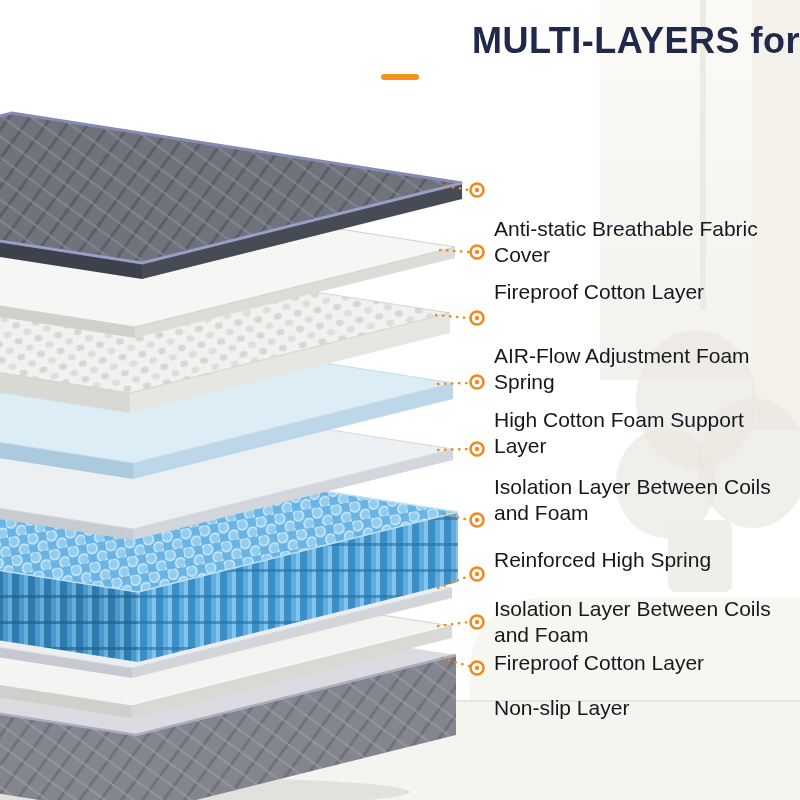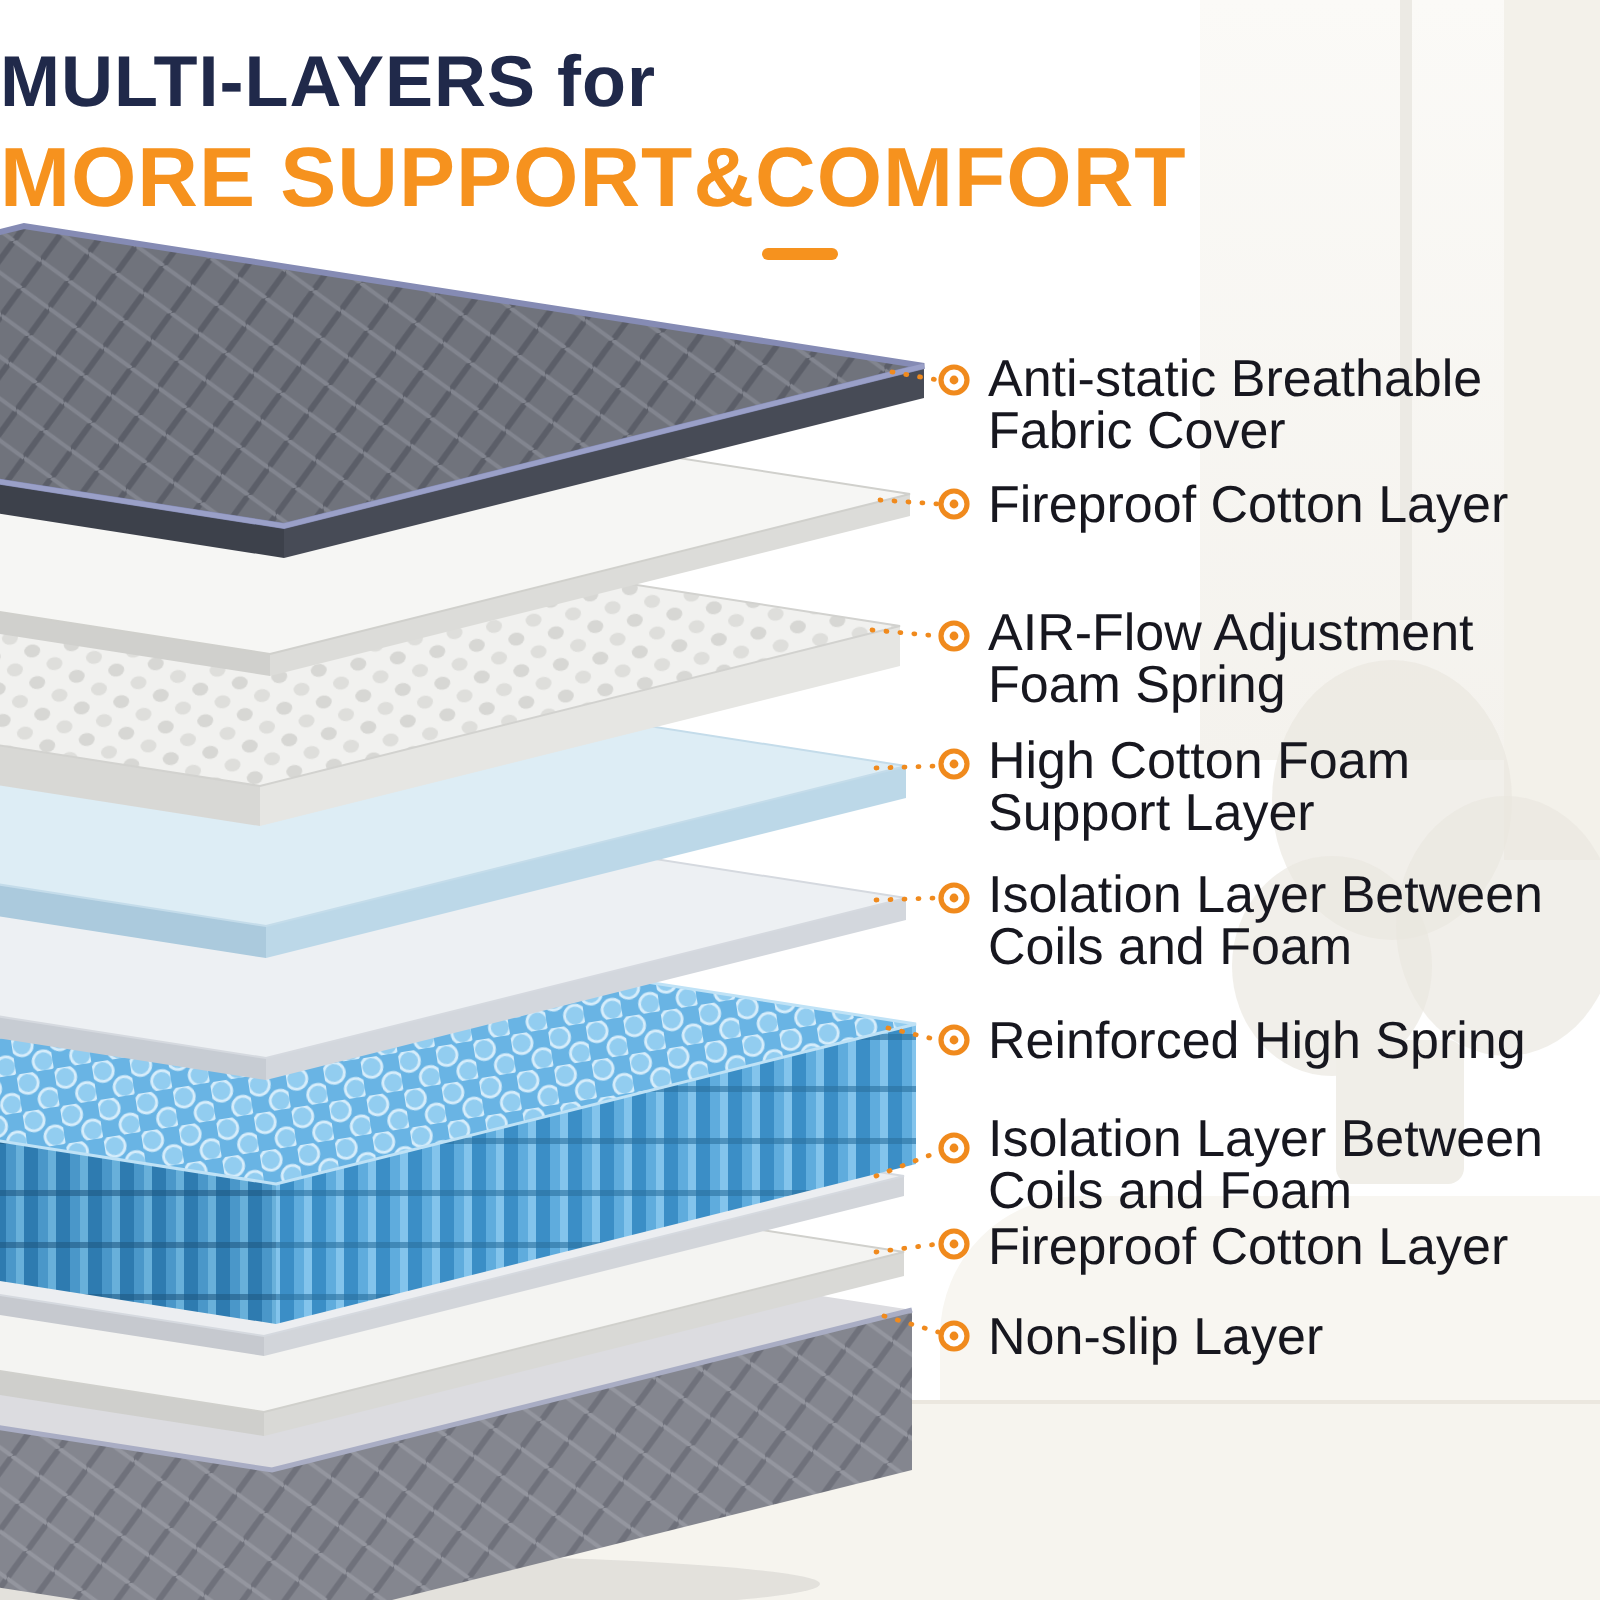--- a/index.html
+++ b/index.html
@@ -19,27 +19,27 @@
   .bg .leaf.l2{left:698px;top:398px;width:110px;height:130px;}
   .bg .leaf.l3{left:616px;top:428px;width:100px;height:110px;}
   .bg .pot{position:absolute;left:668px;top:520px;width:64px;height:72px;background:#f0eee8;border-radius:8px;}
   .bg .bed-corner{position:absolute;left:470px;top:598px;width:330px;height:202px;
     background:#f8f6f1;border-radius:70px 0 0 0;}
   .bg .platform{position:absolute;left:0;top:700px;width:800px;height:100px;
     background:#f6f4ee;border-top:2px solid #ebe7df;}
   
   svg.diagram{position:absolute;left:0;top:0;z-index:2;}
   
-  .header{position:absolute;left:0;top:20px;width:800px;text-align:left;z-index:5;}
+  .header{position:absolute;left:0;top:20px;width:800px;text-align:right;z-index:5;}
   .title{font-size:36px;font-weight:700;color:#20294a;letter-spacing:.5px;line-height:42px;}
   .subtitle{font-size:42px;font-weight:700;color:#f6921e;letter-spacing:.5px;line-height:46px;margin-top:4px;}
   .underline{width:38px;height:6px;background:#f6921e;border-radius:3px;margin:12px auto 0;}
   
-  .callout{position:absolute;left:494px;width:280px;font-size:26px;line-height:26px;
-    color:#17171f;z-index:6;}
+  .callout{position:absolute;left:494px;width:280px;font-size:21px;line-height:26px;
+    color:#17171f;z-index:6;margin-top:40px;}
 </style>
 </head>
 <body>
 
 <div class="bg">
   <div class="window"></div>
   <div class="window-frame"></div>
   <div class="curtain"></div>
   <div class="leaf l1"></div>
   <div class="leaf l2"></div>
@@ -190,21 +190,20 @@
       </g>
     <g>
         <circle cx="477" cy="668" r="6.5" fill="#fff" stroke="#f08a1d" stroke-width="2.6"></circle>
         <circle cx="477" cy="668" r="2.2" fill="#f08a1d"></circle>
       </g>
   </g>
 </svg>
 
 <div class="header">
   <div class="title">MULTI-LAYERS for</div>
-  <div class="subtitle">MORE SUPPORT&amp;COMFORT</div>
   <div class="underline"></div>
 </div>
 
 <div class="callout" style="top:176px">Anti-static Breathable Fabric Cover</div>
 <div class="callout" style="top:239px">Fireproof Cotton Layer</div>
 <div class="callout" style="top:303px">AIR-Flow Adjustment Foam Spring</div>
 <div class="callout" style="top:367px">High Cotton Foam Support Layer</div>
 <div class="callout" style="top:434px">Isolation Layer Between Coils and Foam</div>
 <div class="callout" style="top:507px">Reinforced High Spring</div>
 <div class="callout" style="top:556px">Isolation Layer Between Coils and Foam</div>

